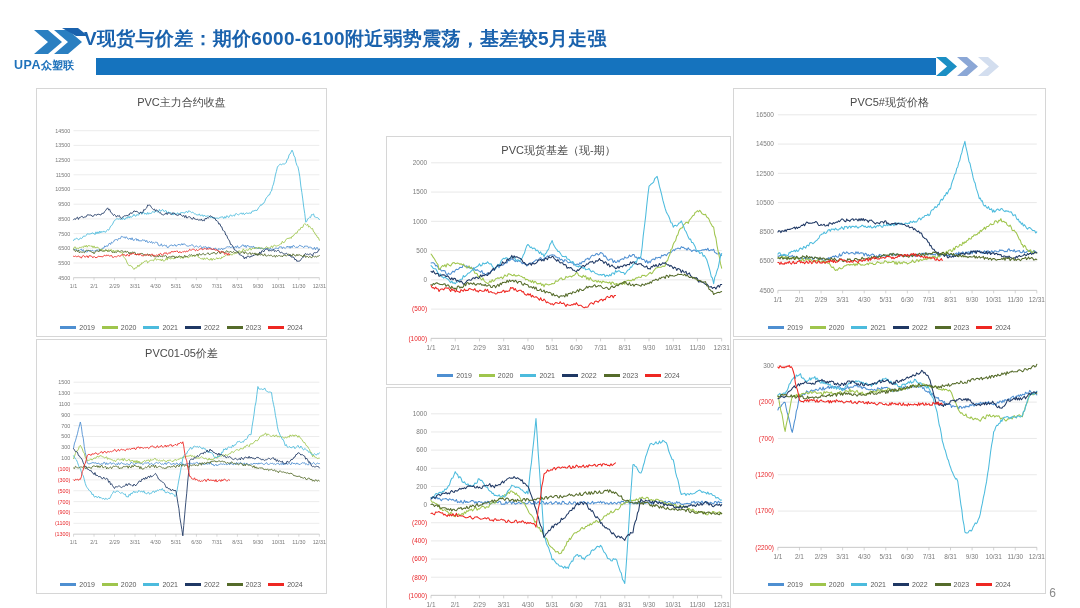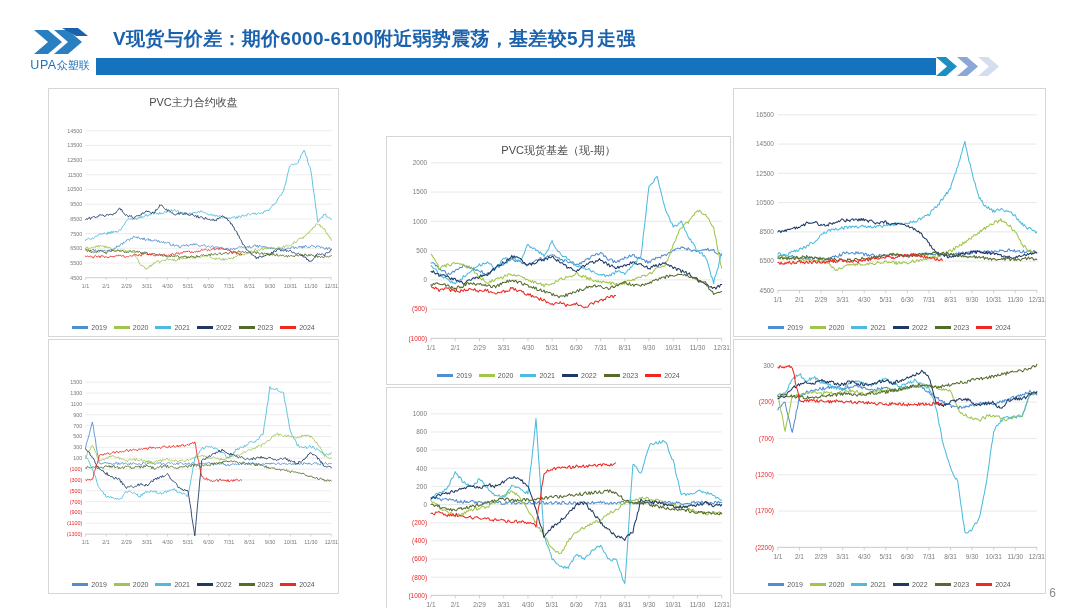--- a/index.html
+++ b/index.html
@@ -9,40 +9,40 @@
     background: #ffffff;
     font-family: "Liberation Sans", "DejaVu Sans", sans-serif;
     overflow: hidden;
   }
   #slide { position: relative; width: 1080px; height: 608px; background:#fff; }
 
   
   .header { position:absolute; left:0; top:22px; width:1080px; height:62px; }
   .logo-wrap { position:absolute; left:14px; top:4px; width:92px; height:56px; }
   .logo-mark { position:absolute; left:18px; top:0px; width:58px; height:32px; }
-  .logo-text { position:absolute; left:0px; top:32px; width:92px; text-align:center;
-               font-size:12.5px; font-weight:400; color:#1f72bb; letter-spacing:0.5px;
+  .logo-text { position:absolute; left:0px; top:32px; width:92px; text-align:left;
+               font-size:12.5px; font-weight:700; color:#1f72bb; letter-spacing:0.5px;
                white-space:nowrap; }
   .logo-text .cn { font-size:11px; letter-spacing:0px; }
 
-  .title-text { position:absolute; left:113px; top:4px; font-size:19px; font-weight:700;
+  .title-text { position:absolute; left:84px; top:4px; font-size:19px; font-weight:700;
                 color:#1a62ad; white-space:nowrap; letter-spacing:0.3px; }
   .title-bar { position:absolute; left:96px; top:36px; width:840px; height:17px;
                background:#1573be; }
   .chev { position:absolute; top:35px; width:22px; height:19px; }
   .chev1 { left:936px; }
   .chev2 { left:957px; }
   .chev3 { left:978px; }
 
   
   .grid { position:absolute; left:36px; top:88px; width:1010px; height:506px; }
   .cell { position:absolute; border:1px solid #d6d6d6; background:#ffffff; }
   .cell.r0 { top:0px; height:249px; }
   .cell.r1 { top:251px; height:255px; }
-  .cell.c0 { left:12px;   width:291px; }
+  .cell.c0 { left:0px;   width:291px; }
   .cell.c1 { left:350px; width:345px;margin-top:48px; }
   .cell.c2 { left:697px; width:313px; }
 
   .chart-title { position:absolute; left:0; top:6px; width:100%; text-align:center;
                  font-size:11px; color:#4a4a4a; font-weight:400; }
   .chart-svg { position:absolute; left:0; top:0; width:100%; height:100%; }
 
   .legend { position:absolute; bottom:5px; left:0; width:100%;
             display:flex; justify-content:center; align-items:center; gap:7px; }
   .lg-item { display:flex; align-items:center; gap:3px; }
@@ -248,20 +248,21 @@
             <span class="lg-label">2023</span>
           </div>
           <div class="lg-item">
             <span class="lg-swatch" style="background: rgb(238, 39, 34);"></span>
             <span class="lg-label">2024</span>
           </div>
         </div>
     </div>
 
     <div class="cell r0 c2">
+      <div class="chart-title">PVC5#现货价格</div>
       <svg class="chart-svg" viewBox="0 0 313 249">
           <line x1="44" y1="203" x2="305" y2="203" class="gridline"></line>
           <text x="40" y="205.4" text-anchor="end" class="tick">4500</text>
           <line x1="44" y1="173.5" x2="305" y2="173.5" class="gridline"></line>
           <text x="40" y="175.9" text-anchor="end" class="tick">6500</text>
           <line x1="44" y1="144" x2="305" y2="144" class="gridline"></line>
           <text x="40" y="146.4" text-anchor="end" class="tick">8500</text>
           <line x1="44" y1="114.5" x2="305" y2="114.5" class="gridline"></line>
           <text x="40" y="116.9" text-anchor="end" class="tick">10500</text>
           <line x1="44" y1="85" x2="305" y2="85" class="gridline"></line>
@@ -326,20 +327,21 @@
             <span class="lg-label">2023</span>
           </div>
           <div class="lg-item">
             <span class="lg-swatch" style="background: rgb(238, 39, 34);"></span>
             <span class="lg-label">2024</span>
           </div>
         </div>
     </div>
 
     <div class="cell r1 c0">
+      <div class="chart-title">PVC01-05价差</div>
       <svg class="chart-svg" viewBox="0 0 348 255">
           <line x1="44" y1="209" x2="340" y2="209" class="gridline"></line>
           <text x="40" y="211.4" text-anchor="end" class="tick neg">(1300)</text>
           <line x1="44" y1="195.92857142857142" x2="340" y2="195.92857142857142" class="gridline"></line>
           <text x="40" y="198.32857142857142" text-anchor="end" class="tick neg">(1100)</text>
           <line x1="44" y1="182.85714285714286" x2="340" y2="182.85714285714286" class="gridline"></line>
           <text x="40" y="185.25714285714287" text-anchor="end" class="tick neg">(900)</text>
           <line x1="44" y1="169.78571428571428" x2="340" y2="169.78571428571428" class="gridline"></line>
           <text x="40" y="172.18571428571428" text-anchor="end" class="tick neg">(700)</text>
           <line x1="44" y1="156.71428571428572" x2="340" y2="156.71428571428572" class="gridline"></line>

